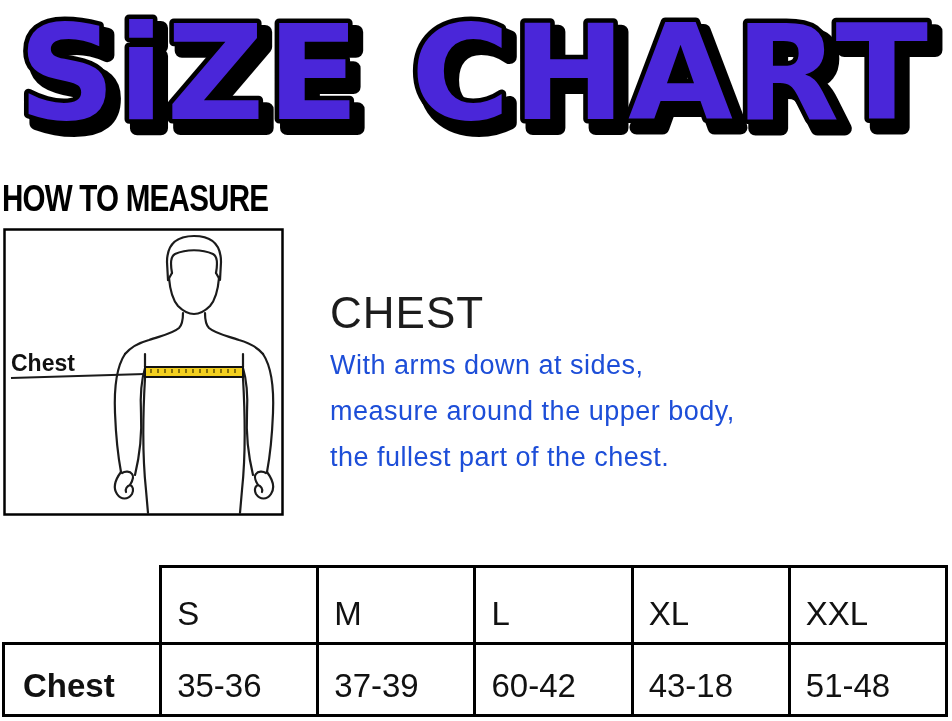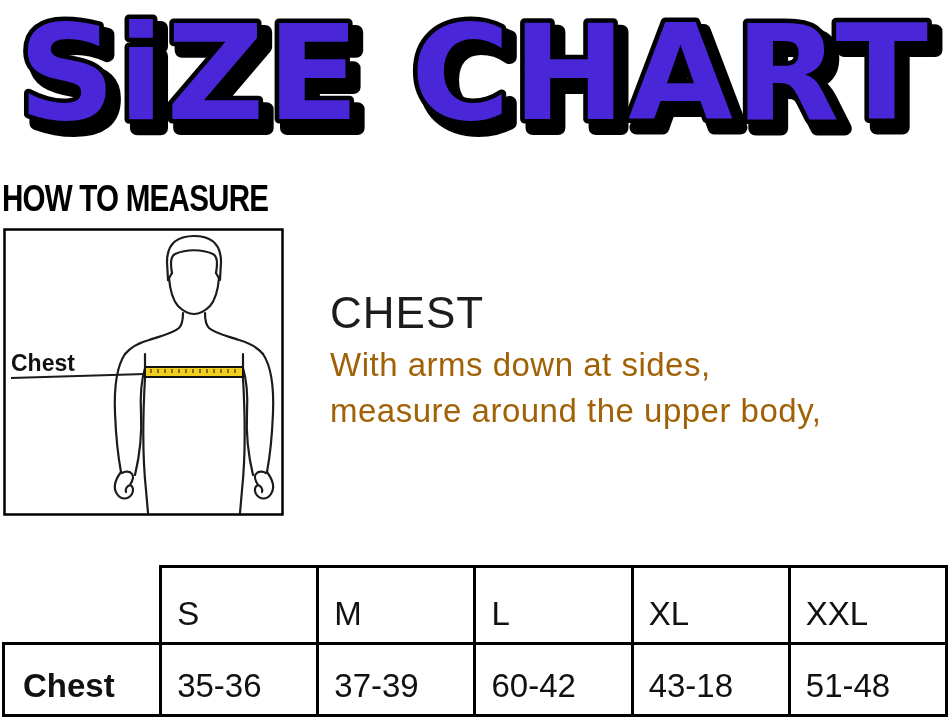--- a/index.html
+++ b/index.html
@@ -51,21 +51,21 @@
   }
 
   
   .chest-block { position: absolute; left: 330px; top: 286px; width: 620px; }
   .chest-heading {
     font-size: 44px; font-weight: 400; color: #1c1c1c;
     letter-spacing: 1px; line-height: 54px; margin: 0;
   }
   .chest-lines { margin-top: 2px; }
   .instruction-line {
-    font-size: 33px; font-weight: 400; color: #a16207;
+    font-size: 27px; font-weight: 400; color: #1d4ed8;
     line-height: 46px; letter-spacing: 0.5px;
     white-space: nowrap;
   }
 
   
   .size-table {
     position: absolute; left: 2px; top: 565px;
     width: 946px;
     border-collapse: collapse;
     table-layout: fixed;
@@ -138,20 +138,21 @@
 
   <line x1="8" y1="150" x2="142" y2="146" stroke="#1b1b1b" stroke-width="2.2"></line>
   <text class="figure-chest-label" x="8" y="143">Chest</text>
 </svg>
 
 <div class="chest-block">
   <h2 class="chest-heading">CHEST</h2>
   <div class="chest-lines">
     <div class="instruction-line">With arms down at sides,</div>
     <div class="instruction-line">measure around the upper body,</div>
+    <div class="instruction-line">the fullest part of the chest.</div>
   </div>
 </div>
 
 <table class="size-table">
   <tbody>
   <tr class="header-row">
     <td class="corner-cell"></td>
     <th>S</th>
     <th>M</th>
     <th>L</th>

